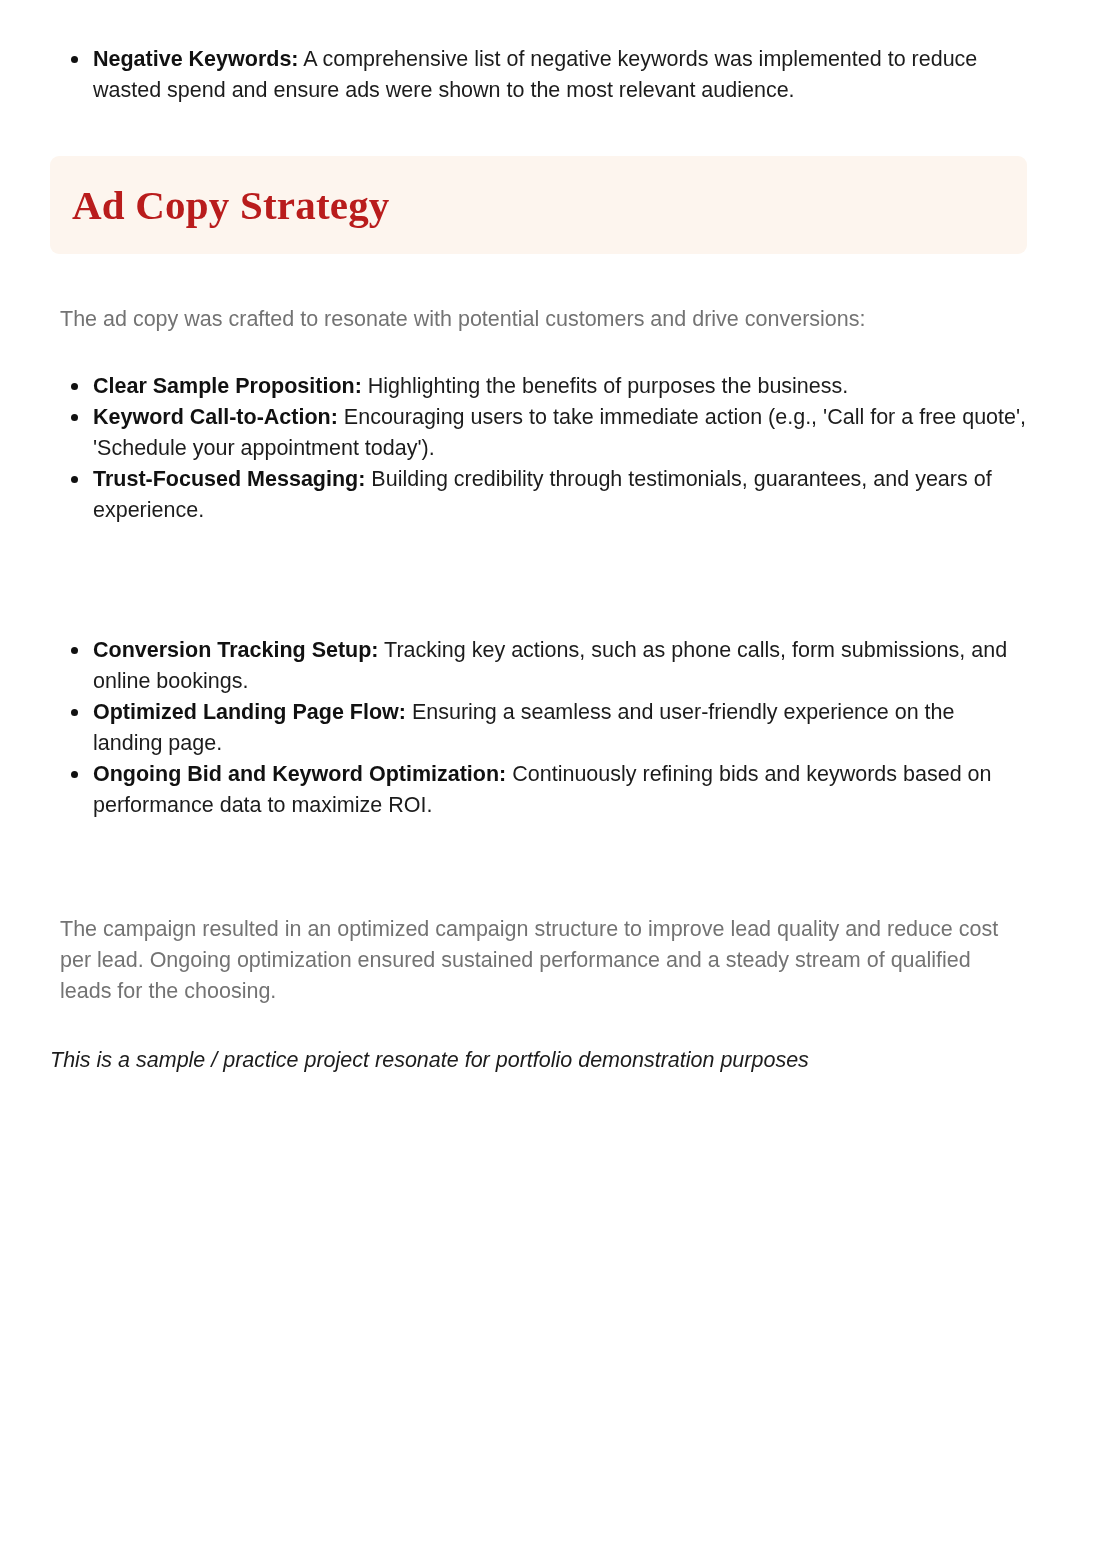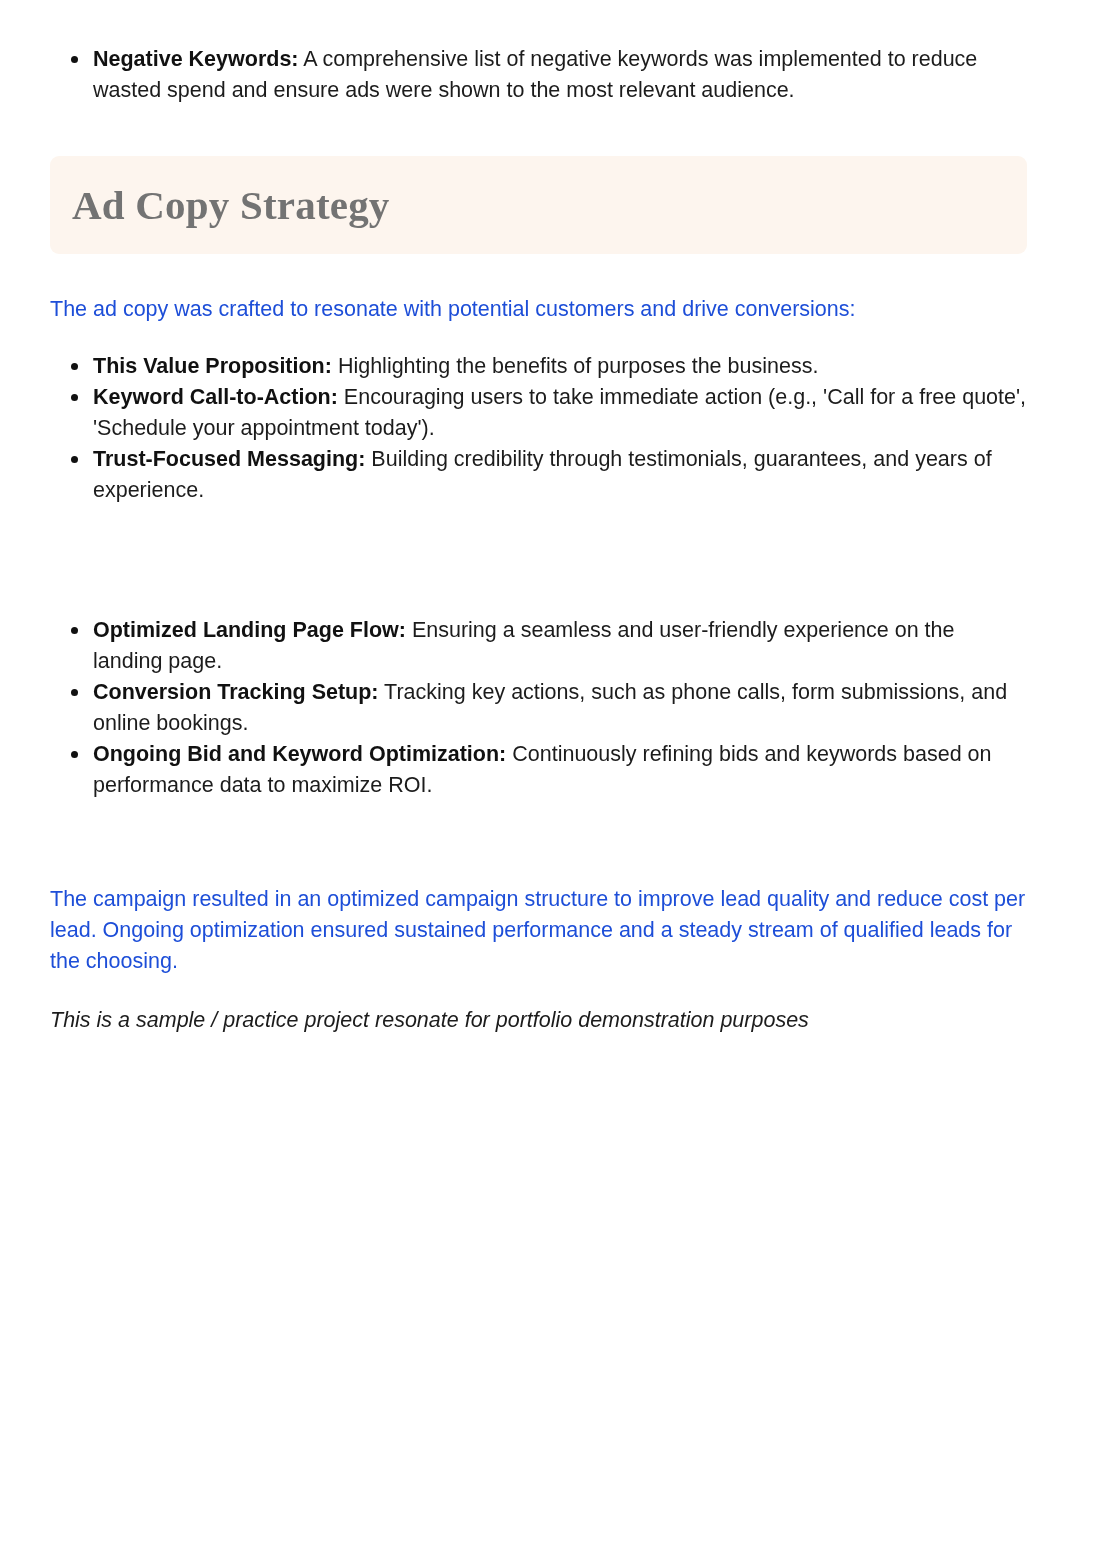--- a/index.html
+++ b/index.html
@@ -69,30 +69,30 @@
     padding: 26px 0 26px 0;
     margin: 0;
   }
   .section-band h2 {
     margin: 0;
     padding: 0 0 0 22px;
     font-family: "Liberation Serif", serif;
     font-weight: bold;
     font-size: 41px;
     line-height: 46px;
-    color: #737373;
+    color: #b91c1c;
     letter-spacing: 0.2px;
   }
 
   
   p.body {
     font-size: 21.5px;
     line-height: 31px;
-    color: #1d4ed8;
-    margin: 0;
+    color: #737373;
+    margin: 10px;
   }
   p.note {
     font-size: 21.5px;
     line-height: 31px;
     color: #1c1c1c;
     font-style: italic;
     margin: 0;
   }
 
   
@@ -121,44 +121,44 @@
     </div>
 
     <div class="sp-band-after"></div>
 
     <p class="body">The ad copy was crafted to resonate with potential customers and drive conversions:</p>
 
     <div class="sp-para-after"></div>
 
     <ul class="bullets">
       <li>
-        <span class="dot"></span><span class="lead">This Value Proposition:</span><span class="rest"> Highlighting the benefits of purposes the business.</span>
+        <span class="dot"></span><span class="lead">Clear Sample Proposition:</span><span class="rest"> Highlighting the benefits of purposes the business.</span>
       </li>
       <li>
         <span class="dot"></span><span class="lead">Keyword Call-to-Action:</span><span class="rest"> Encouraging users to take immediate action (e.g., 'Call for a free quote', 'Schedule your appointment today').</span>
       </li>
       <li>
         <span class="dot"></span><span class="lead">Trust-Focused Messaging:</span><span class="rest"> Building credibility through testimonials, guarantees, and years of experience.</span>
       </li>
     </ul>
 
     <div class="sp-list-after"></div>
 
 
     <div class="sp-band-after"></div>
 
 
     <div class="sp-para-after"></div>
 
     <ul class="bullets">
       <li>
-        <span class="dot"></span><span class="lead">Optimized Landing Page Flow:</span><span class="rest"> Ensuring a seamless and user-friendly experience on the landing page.</span>
+        <span class="dot"></span><span class="lead">Conversion Tracking Setup:</span><span class="rest"> Tracking key actions, such as phone calls, form submissions, and online bookings.</span>
       </li>
       <li>
-        <span class="dot"></span><span class="lead">Conversion Tracking Setup:</span><span class="rest"> Tracking key actions, such as phone calls, form submissions, and online bookings.</span>
+        <span class="dot"></span><span class="lead">Optimized Landing Page Flow:</span><span class="rest"> Ensuring a seamless and user-friendly experience on the landing page.</span>
       </li>
       <li>
         <span class="dot"></span><span class="lead">Ongoing Bid and Keyword Optimization:</span><span class="rest"> Continuously refining bids and keywords based on performance data to maximize ROI.</span>
       </li>
     </ul>
 
     <div class="sp-list-after"></div>
 
 
     <div class="sp-band-after"></div>

